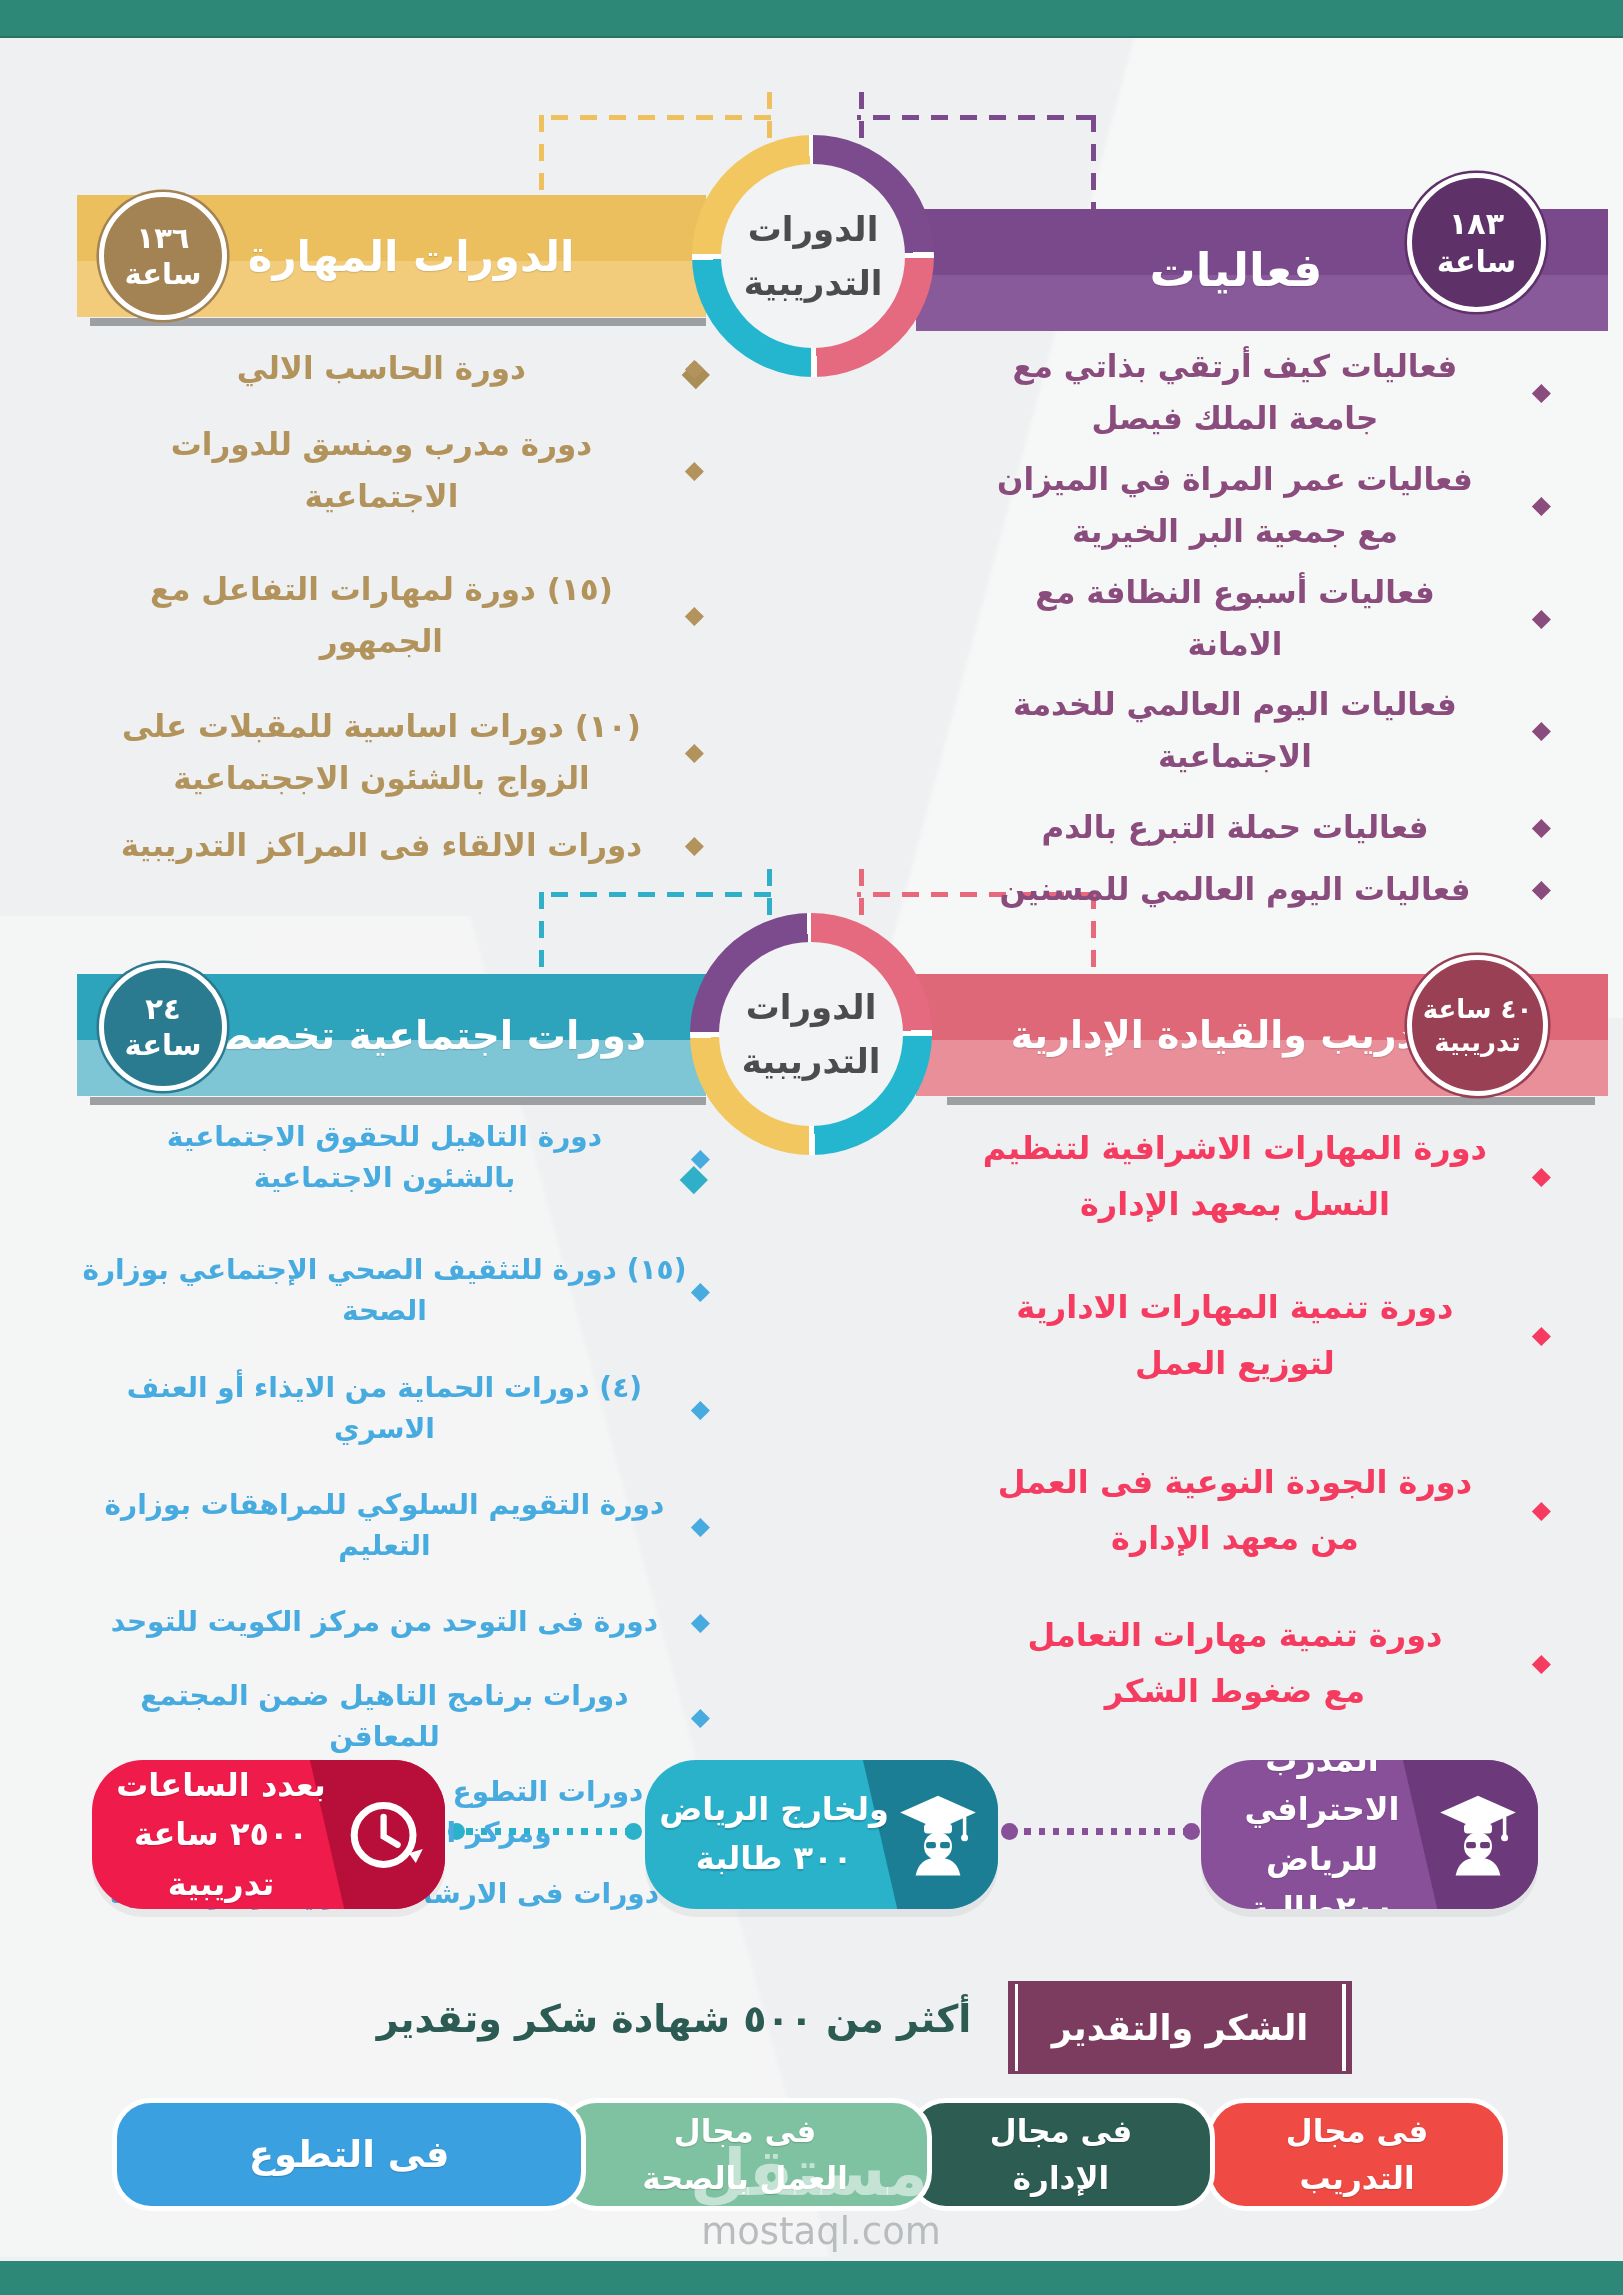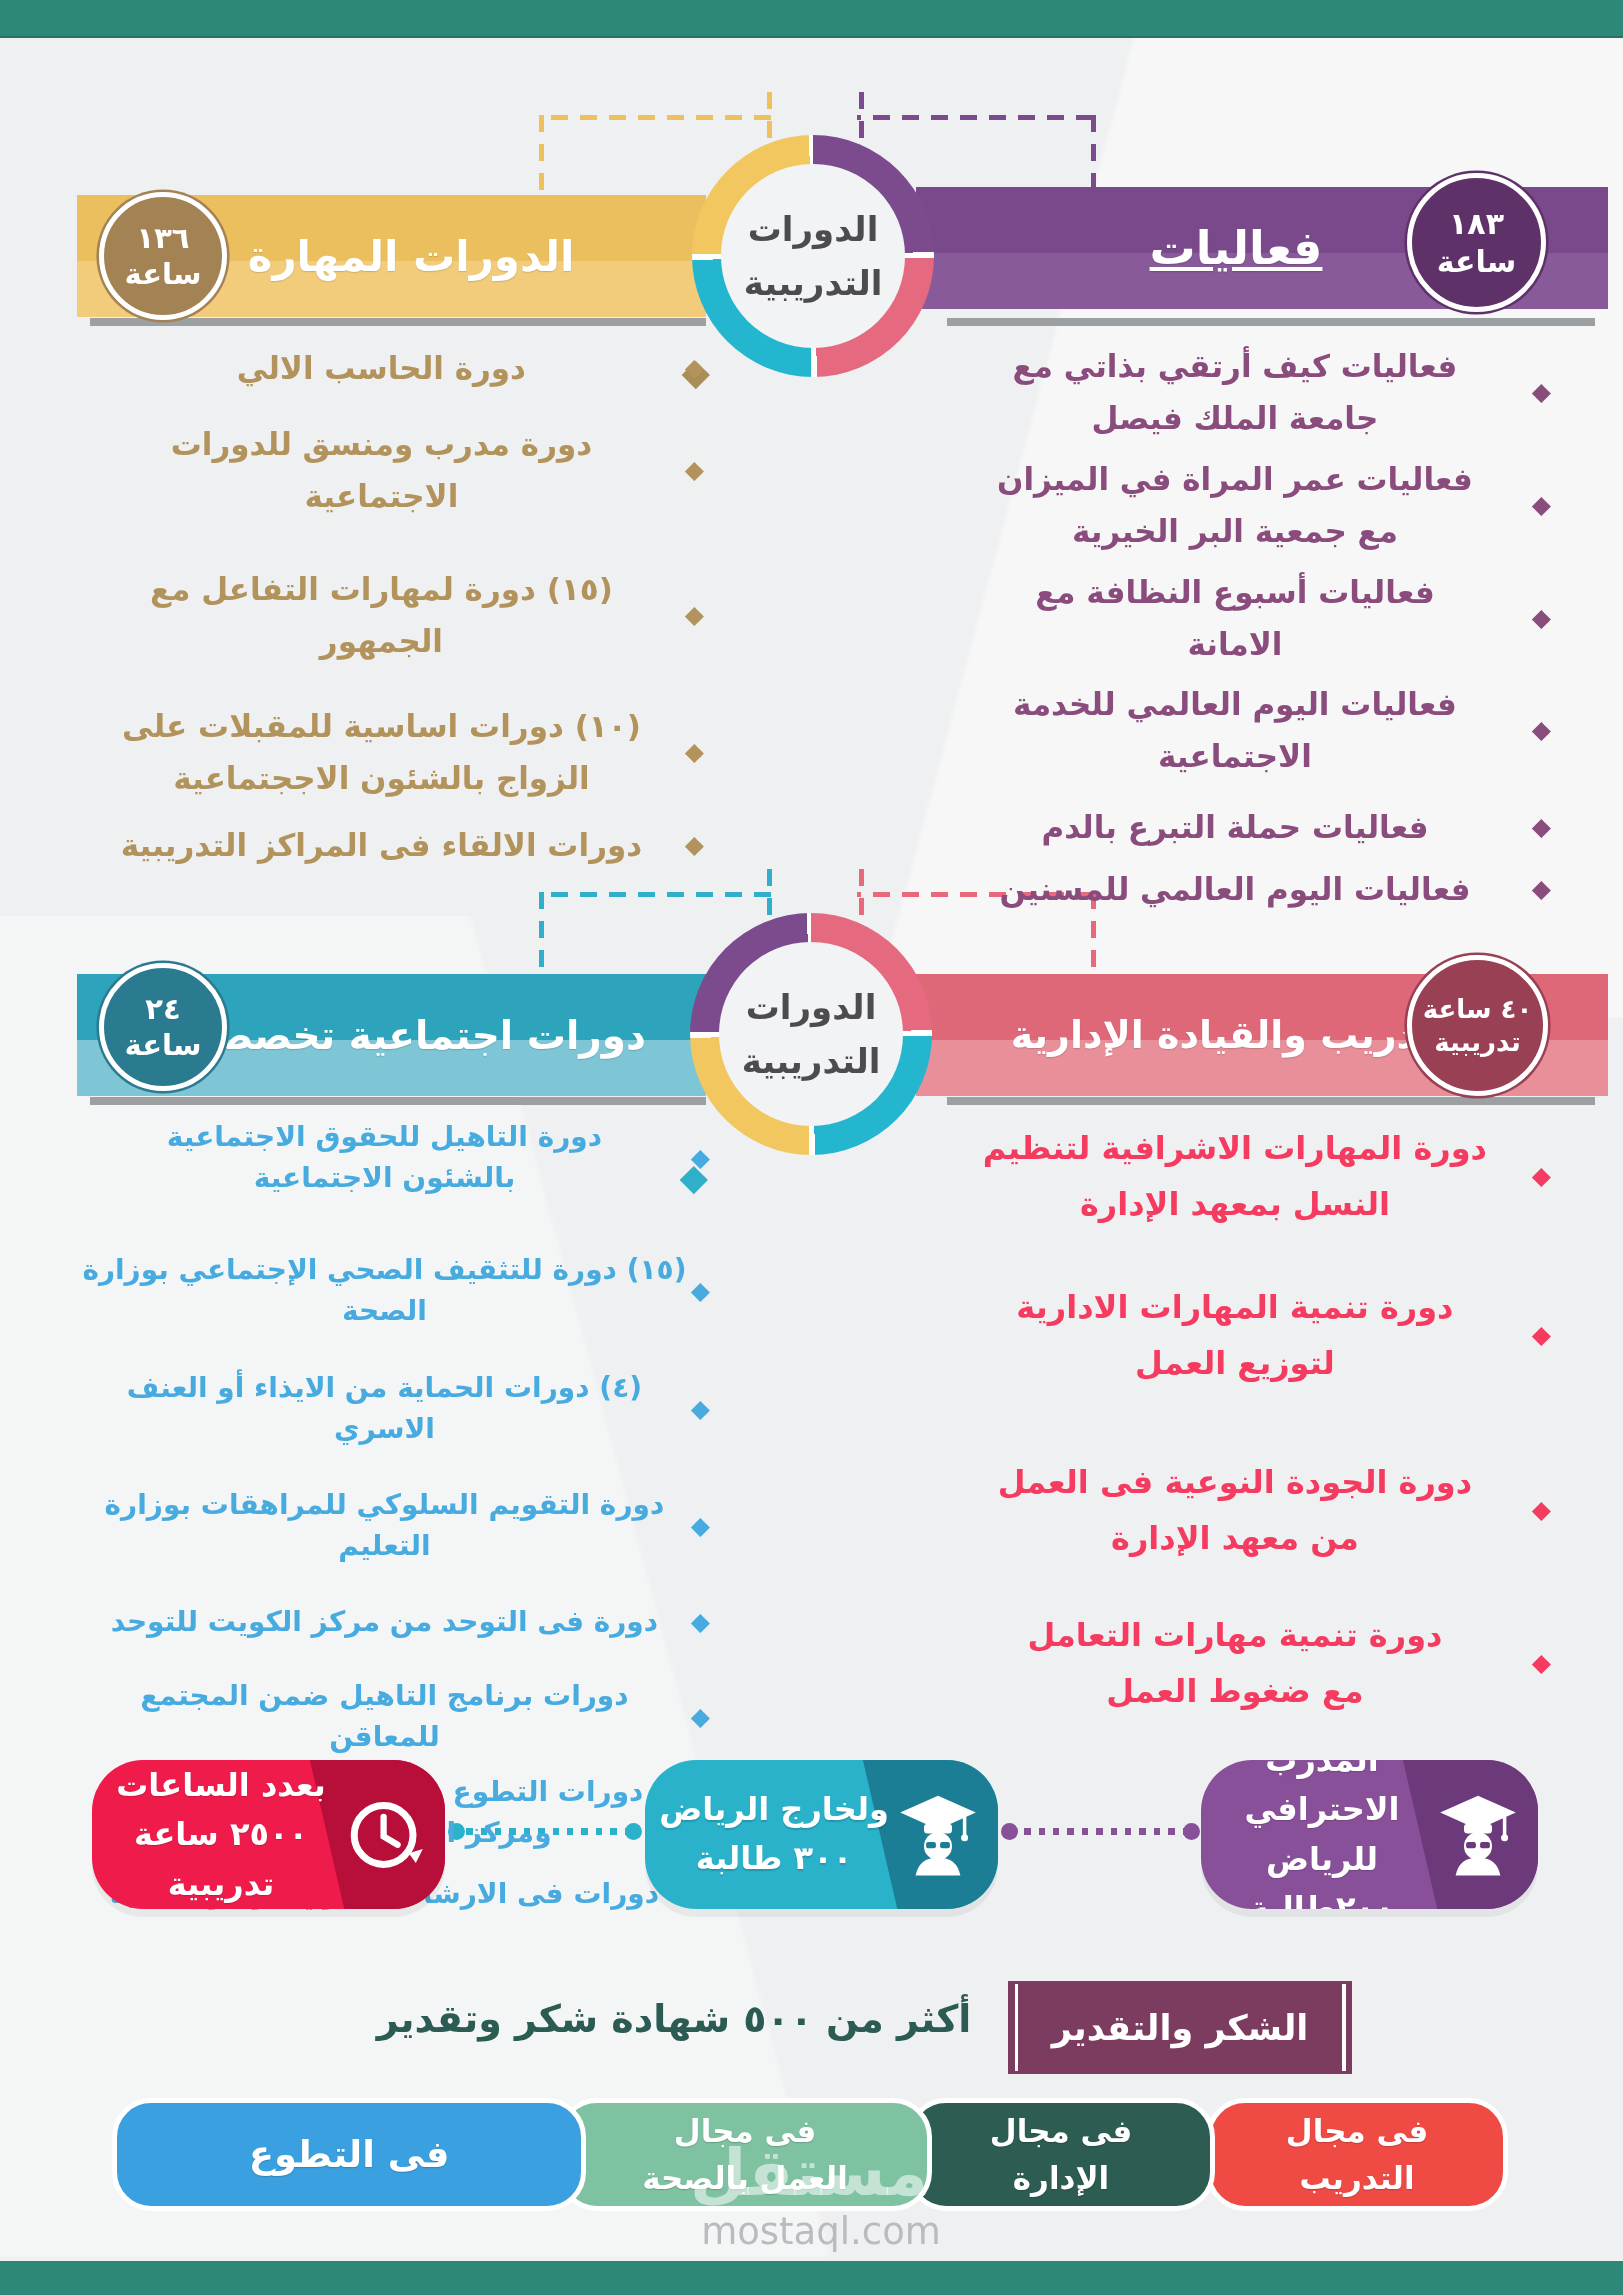--- a/index.html
+++ b/index.html
@@ -123,21 +123,21 @@
   <div class="dh c-pur" style="left:857px;top:115px;width:236px;"></div>
   <div class="dv c-pur" style="left:1091px;top:115px;height:147px;"></div>
   <div class="dv c-pur" style="left:859px;top:92px;height:47px;"></div>
 
   <div class="shadowline" style="left:90px;top:318px;width:616px;"></div>
   <div class="shadowline" style="left:947px;top:318px;width:648px;"></div>
 
   <div class="banner banner-yellow" style="left:77px;top:195px;width:629px;padding-left:39px;box-sizing:border-box;">
     <div class="title" style="font-size:42px;">الدورات المهارة</div>
   </div>
-  <div class="banner banner-purple" style="left:916px;top:187px;width:692px;padding:0 111px 0 59px;box-sizing:border-box;text-decoration:underline;">
+  <div class="banner banner-purple" style="left:916px;top:209px;width:692px;padding:0 111px 0 59px;box-sizing:border-box;">
     <div class="title" style="font-size:46px;">فعاليات</div>
   </div>
 
   <div class="badge badge-brown" style="left:99px;top:192px;width:128px;height:128px;font-size:29px;">١٣٦
 ساعة</div>
   <div class="badge badge-dpurple" style="left:1407px;top:173px;width:139px;height:139px;font-size:30px;">١٨٣
 ساعة</div>
 
   <div class="ring ring1" style="left:692px;top:135px;">
     <div class="ctext">الدورات
@@ -242,21 +242,21 @@
 لتوزيع العمل</span>
       </div>
     <div class="li" style="margin-top:63px;">
         <span class="b">◆</span>
         <span class="t">دورة الجودة النوعية فى العمل
 من معهد الإدارة</span>
       </div>
     <div class="li" style="margin-top:41px;">
         <span class="b">◆</span>
         <span class="t">دورة تنمية مهارات التعامل
-مع ضغوط العمل</span>
+مع ضغوط الشكر</span>
       </div>
   </div>
 
   <div class="col col-blue" style="left:82px;top:1116px;width:628px;">
     <div class="li">
         <span class="b">◆</span>
         <span class="t">دورة التاهيل للحقوق الاجتماعية
 بالشئون الاجتماعية</span>
       </div>
     <div class="li" style="margin-top:51px;">

